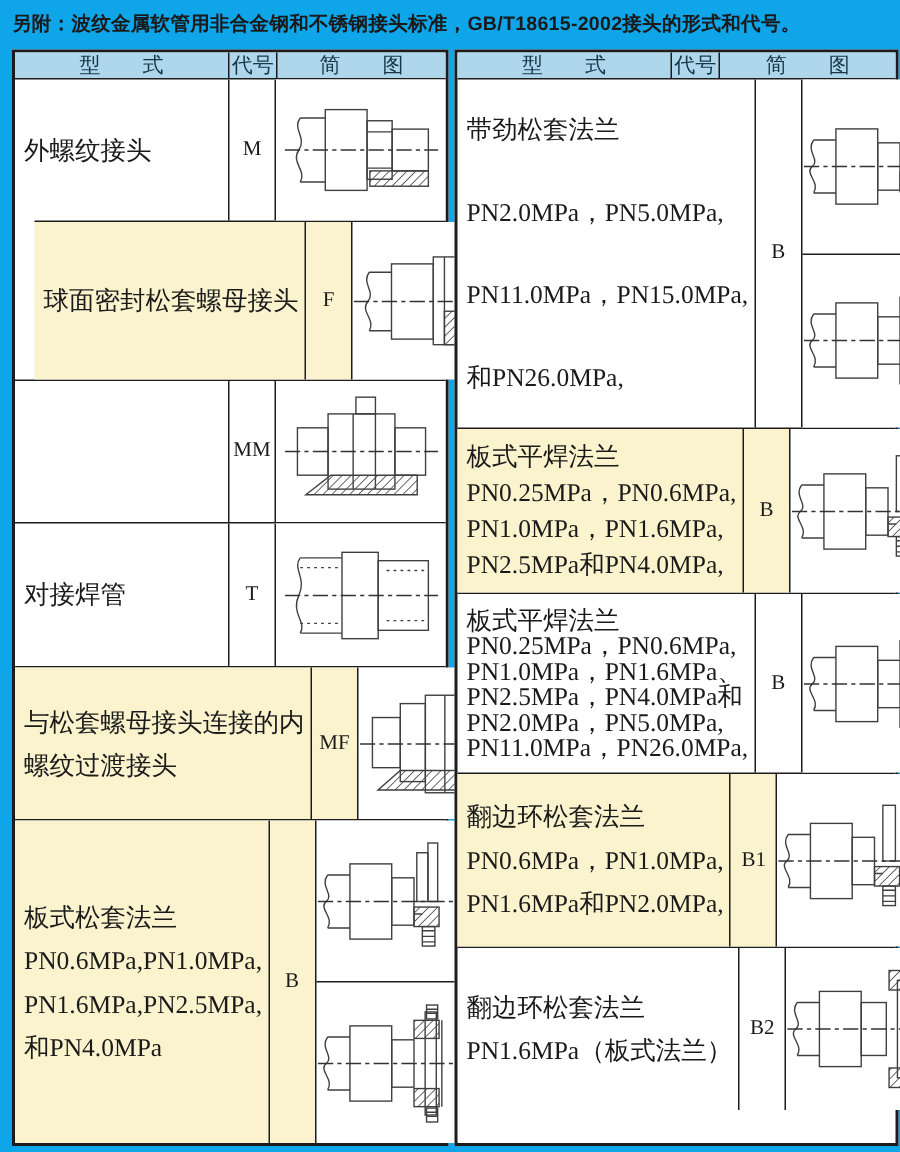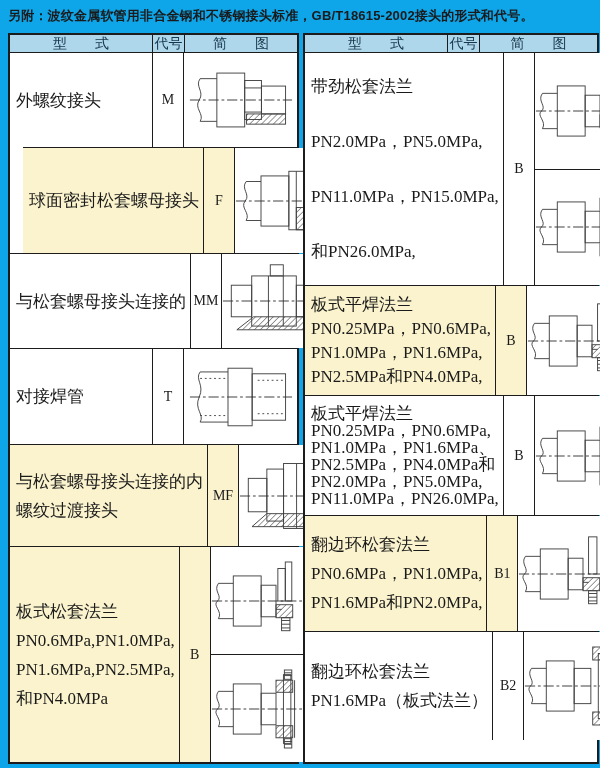--- a/index.html
+++ b/index.html
@@ -90,21 +90,20 @@
                   <line x1="66" y1="11" x2="66" y2="74" stroke="#3f3f3f" stroke-width="1"></line>
                   <line x1="86" y1="11" x2="86" y2="74" stroke="#3f3f3f" stroke-width="1"></line>
                   <rect x="66" y="50" width="28" height="24" fill="url(#hatch)" stroke="#3f3f3f" stroke-width="1"></rect>
                   <line x1="1" y1="43" x2="111" y2="43" stroke="#333" stroke-width="1" stroke-dasharray="11 3 3 3"></line>
                 </svg>
               </div>
             </div>
           </div>
           <div class="row" style="height: 95px;">
             <div class="type cell" style="line-height: 29px;">
-              <div class="type-line">与松套螺母接头连接的</div>
             </div>
             <div class="code cell">MM</div>
             <div class="diag cell">
               <div class="sub">
                 <svg viewBox="0 0 112 86" width="104" height="80" class="fit">
                   <rect x="10" y="26" width="22" height="34" fill="none" stroke="#3f3f3f" stroke-width="1"></rect>
                   <rect x="32" y="16" width="48" height="54" fill="none" stroke="#3f3f3f" stroke-width="1"></rect>
                   <line x1="50" y1="16" x2="50" y2="70" stroke="#3f3f3f" stroke-width="1"></line>
                   <line x1="66" y1="16" x2="66" y2="70" stroke="#3f3f3f" stroke-width="1"></line>
                   <rect x="52" y="4" width="14" height="12" fill="none" stroke="#3f3f3f" stroke-width="1"></rect>

